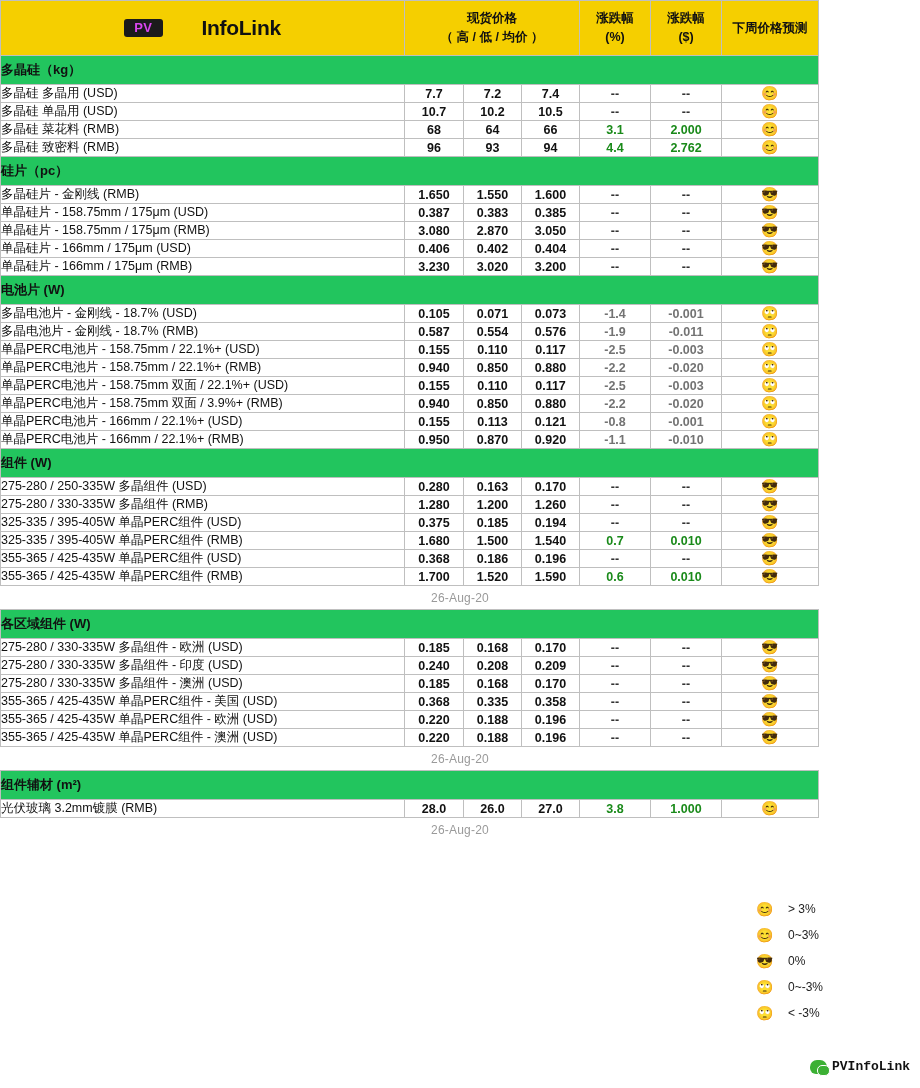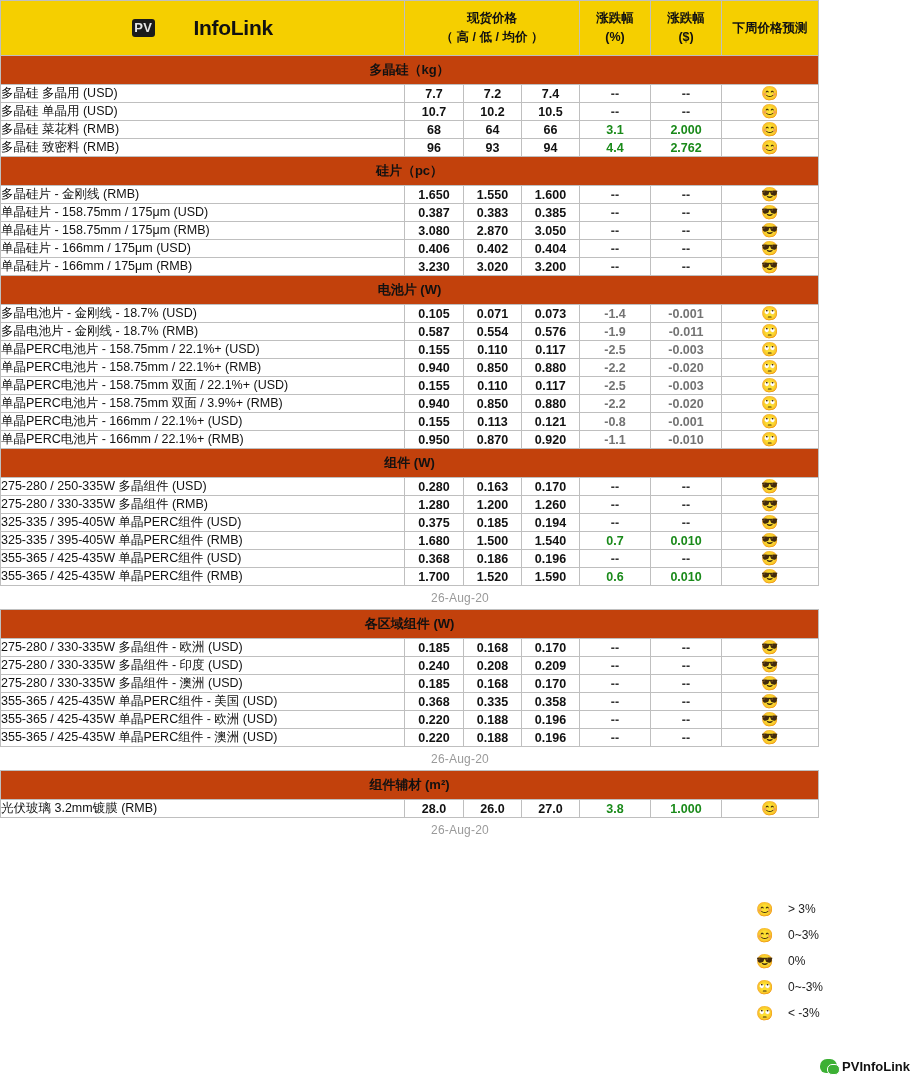--- a/index.html
+++ b/index.html
@@ -41,24 +41,24 @@
     text-align: center;
     vertical-align: middle;
   }
   .logo-wrap {
     display: inline-flex;
     align-items: center;
     gap: 7px;
   }
   .logo-badge {
     background: #1b1b1b;
-    color: #e5e5e5;
+    color: #d946ef;
     font-weight: bold;
     font-size: 13px;
-    padding: 2px 2px;
+    padding: 2px 10px;
     border-radius: 3px;
     letter-spacing: .5px;
     line-height: 1.1;
   }
   .logo-text {
     font-size: 21px;
     font-weight: bold;
     color: #111;
     letter-spacing: -.3px;
     margin-left: 32px;
@@ -69,22 +69,21 @@
     vertical-align: middle;
     font-size: 12.5px;
     font-weight: bold;
     color: #111;
     line-height: 1.5;
     padding: 4px 2px;
   }
   .hdr-cell .sub { font-weight: bold; display: block; }
 
   tr.section td {
-    background: #c2410c;
-    text-align: center;
+    background: #22c55e;
     font-weight: bold;
     font-size: 13px;
     color: #111;
     padding: 5px 0;
   }
   td.name {
     padding: 6px 8px;
     text-align: left;
     font-size: 12.5px;
     white-space: nowrap;
@@ -135,25 +134,26 @@
     gap: 14px;
     height: 26px;
   }
   .legend-row .emo { width: 18px; text-align: center; }
 
   .wechat {
     position: absolute;
     right: 10px;
     bottom: 14px;
     display: flex;
-    align-items: flex-start;
+    align-items: center;
     gap: 5px;
     font-size: 13px;
     font-weight: bold;
     color: #111;
+    font-family: Liberation Mono, monospace;
   }
   .wechat-icon {
     width: 17px; height: 14px;
     background: #3cb034;
     border-radius: 7px 7px 6px 6px;
     position: relative;
     display: inline-block;
   }
   .wechat-icon:after {
     content: "";

